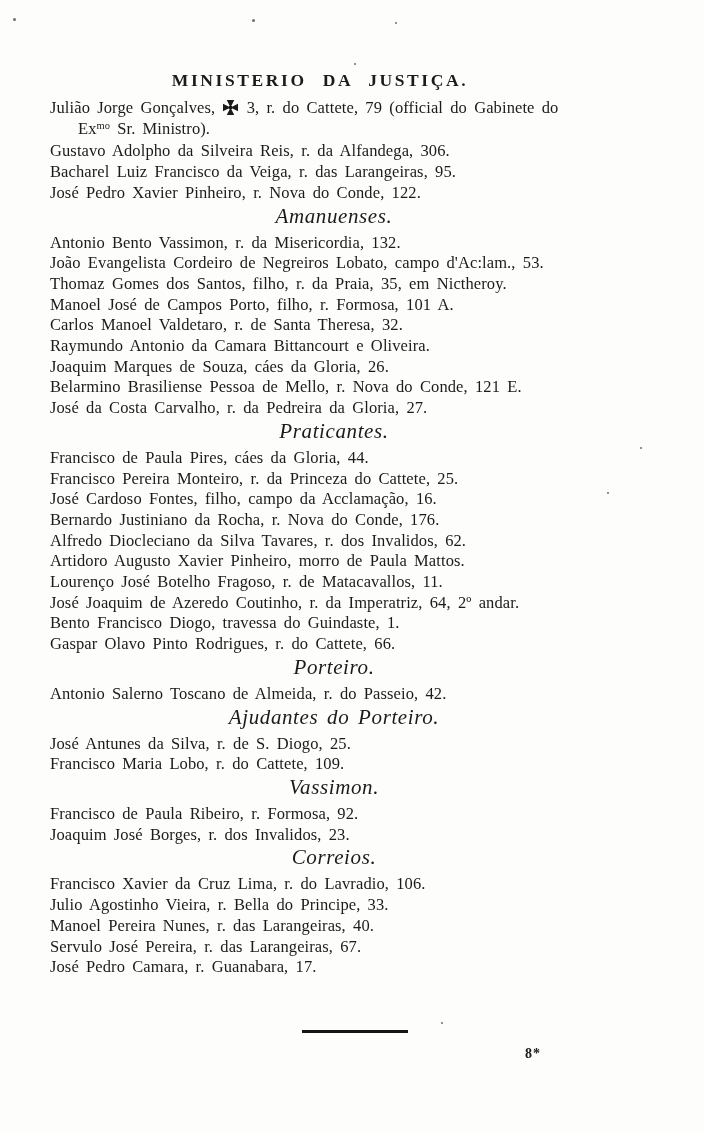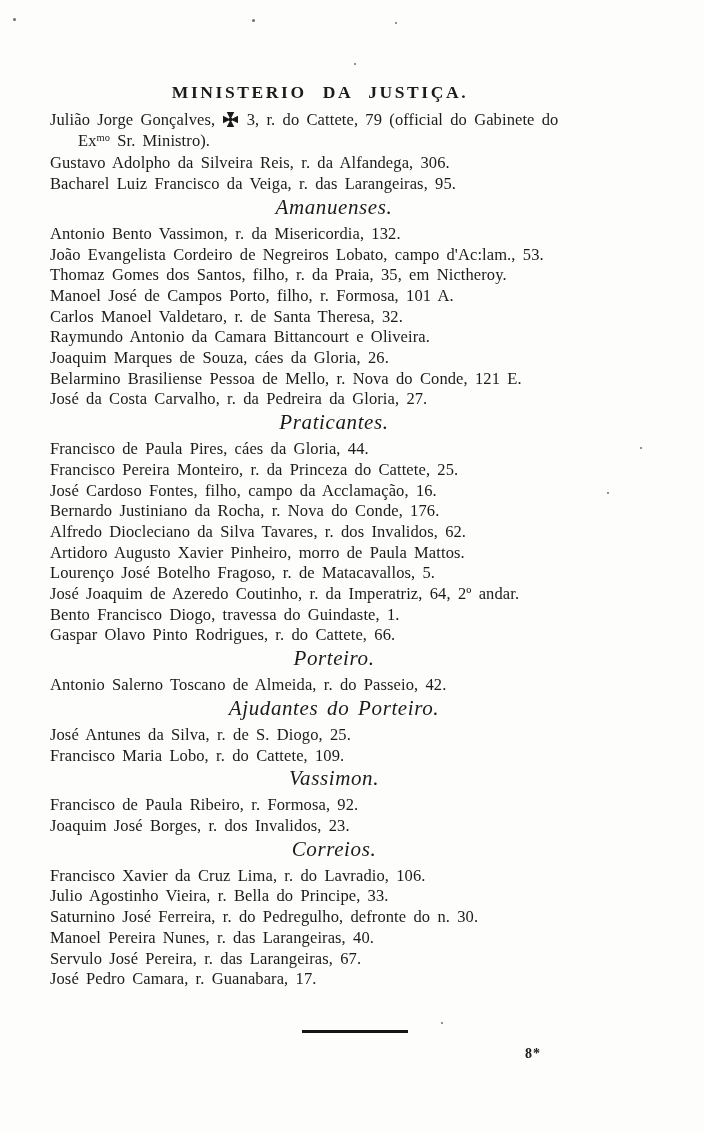--- a/index.html
+++ b/index.html
@@ -1,21 +1,21 @@
 <!DOCTYPE html>
 <html><head>
 <meta charset="utf-8">
 <style>
   html,body { margin:0; padding:0; background:#e8e8e8; }
   .page {
     position:relative; width:704px; height:1132px;
     background:#fdfdfb; color:#1b1b1b; overflow:hidden;
     font-family:"Liberation Serif","DejaVu Serif",serif;
   }
-  .content { position:absolute; left:50px; top:82px; width:612px; }
+  .content { position:absolute; left:50px; top:70px; width:612px; }
   .doc-title {
     font-weight:bold; font-size:17.5px; line-height:21px;
     letter-spacing:2.6px; word-spacing:9px;
     text-align:center; padding-right:72px; margin:0 0 7px 0;
   }
   .section-heading {
     font-style:italic; font-size:21px; line-height:21px;
     letter-spacing:0.6px; word-spacing:3px;
     text-align:center; padding-right:44px;
     margin-top:2px; margin-bottom:6px;
@@ -37,53 +37,53 @@
 <div class="page">
   <div class="content">
     <div class="doc-title">MINISTERIO DA JUSTIÇA.</div>
     <div>
         <div class="entry">Julião Jorge Gonçalves, <svg viewBox="0 0 20 20" class="cross-icon">
             <path d="M5 0 L15 0 L11 8 L9 8 Z M5 20 L15 20 L11 12 L9 12 Z M0 5 L0 15 L8 11 L8 9 Z M20 5 L20 15 L12 11 L12 9 Z M8 8 L12 8 L12 12 L8 12 Z" fill="#1b1b1b"></path>
           </svg> 3, r. do Cattete, 79 (official do Gabinete do</div>
         <div class="entry cont">Ex<span class="sup">mo</span> Sr. Ministro).</div>
         <div class="entry">Gustavo Adolpho da Silveira Reis, r. da Alfandega, 306.</div>
         <div class="entry">Bacharel Luiz Francisco da Veiga, r. das Larangeiras, 95.</div>
+        <div class="entry">José Pedro Xavier Pinheiro, r. Nova do Conde, 122.</div>
         <div class="section-heading">Amanuenses.</div>
         <div class="entry">Antonio Bento Vassimon, r. da Misericordia, 132.</div>
         <div class="entry">João Evangelista Cordeiro de Negreiros Lobato, campo d'Ac:lam., 53.</div>
         <div class="entry">Thomaz Gomes dos Santos, filho, r. da Praia, 35, em Nictheroy.</div>
         <div class="entry">Manoel José de Campos Porto, filho, r. Formosa, 101 A.</div>
         <div class="entry">Carlos Manoel Valdetaro, r. de Santa Theresa, 32.</div>
         <div class="entry">Raymundo Antonio da Camara Bittancourt e Oliveira.</div>
         <div class="entry">Joaquim Marques de Souza, cáes da Gloria, 26.</div>
         <div class="entry">Belarmino Brasiliense Pessoa de Mello, r. Nova do Conde, 121 E.</div>
         <div class="entry">José da Costa Carvalho, r. da Pedreira da Gloria, 27.</div>
         <div class="section-heading">Praticantes.</div>
         <div class="entry">Francisco de Paula Pires, cáes da Gloria, 44.</div>
         <div class="entry">Francisco Pereira Monteiro, r. da Princeza do Cattete, 25.</div>
         <div class="entry">José Cardoso Fontes, filho, campo da Acclamação, 16.</div>
         <div class="entry">Bernardo Justiniano da Rocha, r. Nova do Conde, 176.</div>
         <div class="entry">Alfredo Diocleciano da Silva Tavares, r. dos Invalidos, 62.</div>
         <div class="entry">Artidoro Augusto Xavier Pinheiro, morro de Paula Mattos.</div>
-        <div class="entry">Lourenço José Botelho Fragoso, r. de Matacavallos, 5.</div>
+        <div class="entry">Lourenço José Botelho Fragoso, r. de Matacavallos, 11.</div>
         <div class="entry">José Joaquim de Azeredo Coutinho, r. da Imperatriz, 64, 2º andar.</div>
         <div class="entry">Bento Francisco Diogo, travessa do Guindaste, 1.</div>
         <div class="entry">Gaspar Olavo Pinto Rodrigues, r. do Cattete, 66.</div>
         <div class="section-heading">Porteiro.</div>
         <div class="entry">Antonio Salerno Toscano de Almeida, r. do Passeio, 42.</div>
         <div class="section-heading">Ajudantes do Porteiro.</div>
         <div class="entry">José Antunes da Silva, r. de S. Diogo, 25.</div>
         <div class="entry">Francisco Maria Lobo, r. do Cattete, 109.</div>
         <div class="section-heading">Vassimon.</div>
         <div class="entry">Francisco de Paula Ribeiro, r. Formosa, 92.</div>
         <div class="entry">Joaquim José Borges, r. dos Invalidos, 23.</div>
         <div class="section-heading">Correios.</div>
         <div class="entry">Francisco Xavier da Cruz Lima, r. do Lavradio, 106.</div>
         <div class="entry">Julio Agostinho Vieira, r. Bella do Principe, 33.</div>
-        <div class="entry">Saturnino José Ferreira, r. do Pedregulho, defronte do n. 30.</div>
         <div class="entry">Manoel Pereira Nunes, r. das Larangeiras, 40.</div>
         <div class="entry">Servulo José Pereira, r. das Larangeiras, 67.</div>
         <div class="entry">José Pedro Camara, r. Guanabara, 17.</div>
       </div>
   </div>
 
   <div class="footer-rule"></div>
   <div class="page-marker">8*</div>
 
   <div class="speck" style="left:13px;top:18px;"></div>

